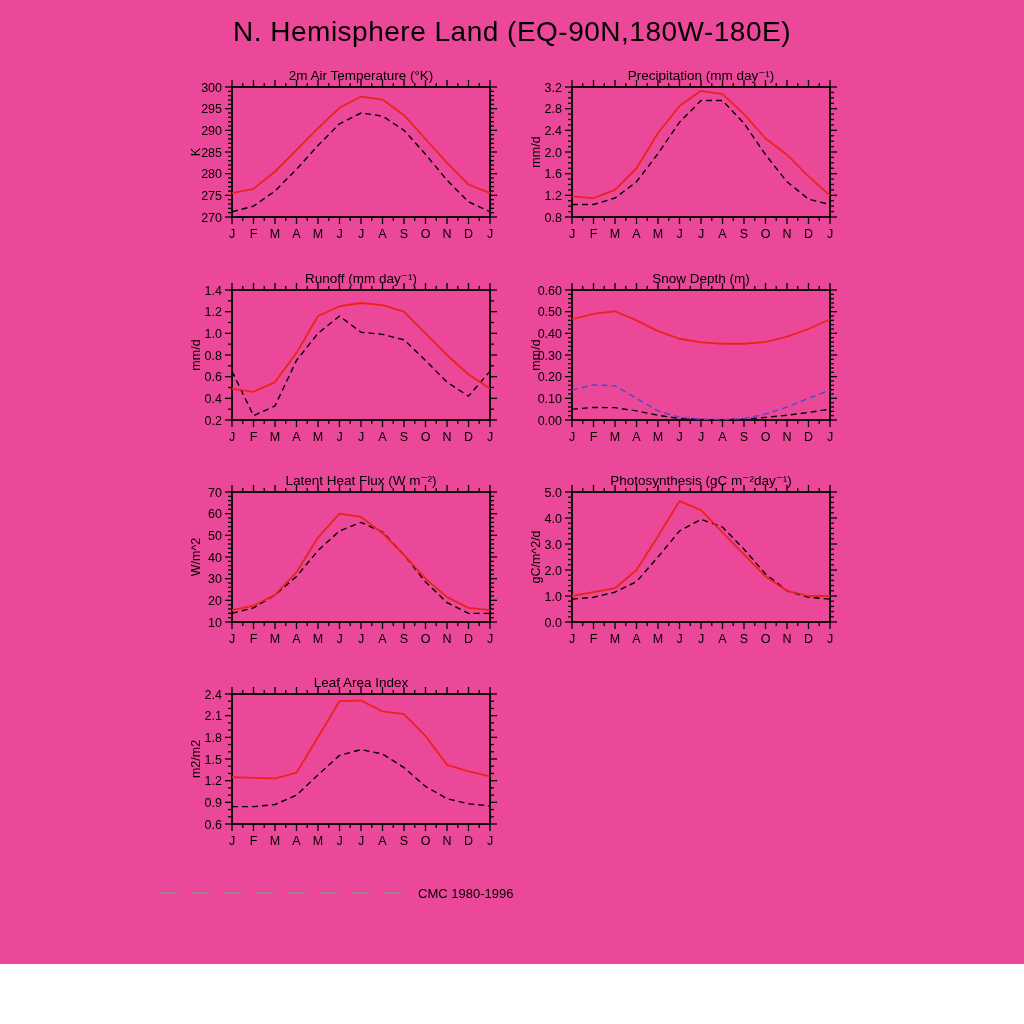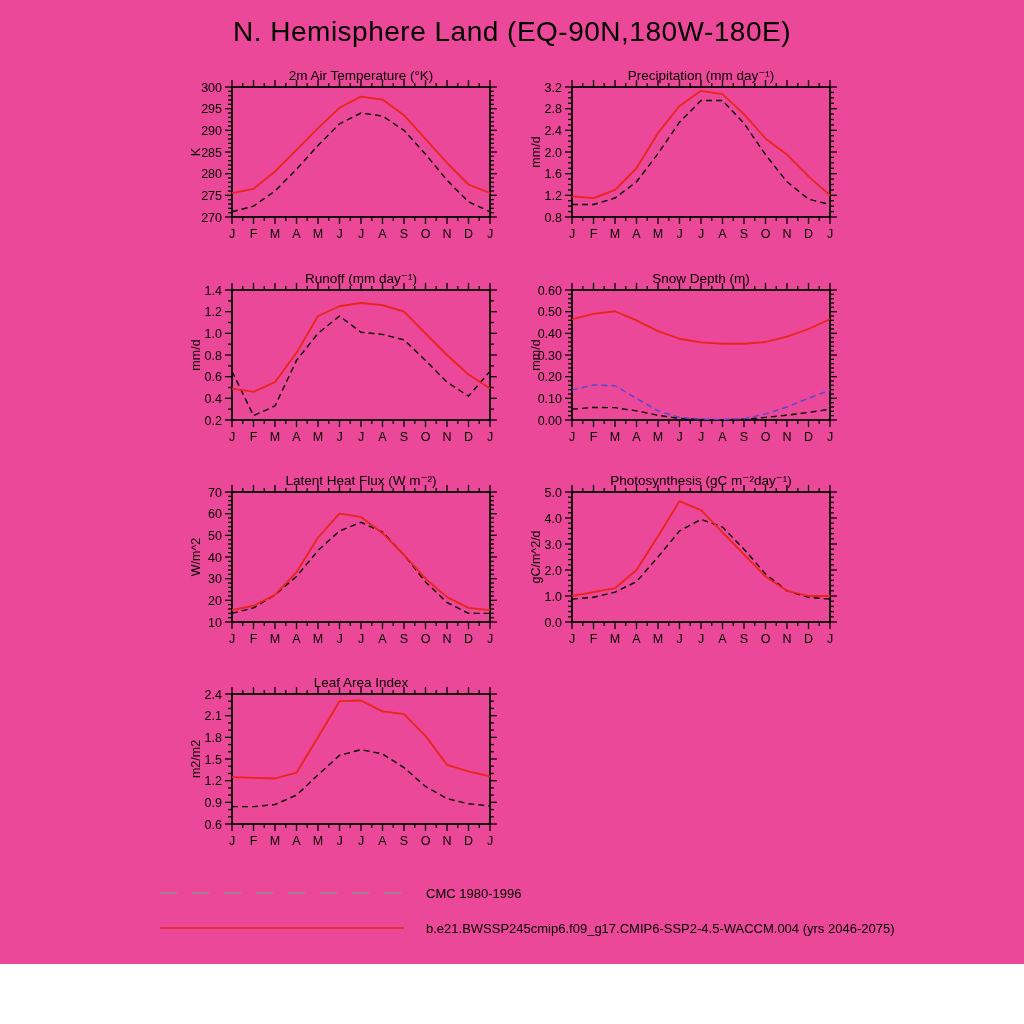--- a/index.html
+++ b/index.html
@@ -2,21 +2,21 @@
 <html><head>
 <meta charset="utf-8">
 <style>
   html,body{margin:0;padding:0;background:#ffffff;}
   body{font-family:"Liberation Sans","DejaVu Sans",sans-serif;color:#000;}
   .page{position:relative;width:1024px;height:964px;background:#ec4899;overflow:hidden;}
   .main-title{position:absolute;left:0;right:0;top:16px;text-align:center;
               font-size:28px;font-weight:400;letter-spacing:0.5px;}
   .chart{position:absolute;width:340px;height:196px;}
   .legend{position:absolute;left:158px;top:876px;}
-  .legend-row{display:flex;align-items:center;height:35px;gap:8px;}
+  .legend-row{display:flex;align-items:center;height:35px;}
   .legend-label{margin-left:12px;font-size:13px;white-space:nowrap;}
   svg text{fill:#000;}
 </style>
 </head>
 <body>
 
 <div class="page">
 
   <div class="main-title">N. Hemisphere Land (EQ-90N,180W-180E)</div>
 
@@ -912,21 +912,15 @@
         <polyline points="54,105.05555555555554 75.5,105.77777777777777 97,106.5 118.5,100.72222222222221 140,65.33333333333331 161.5,29.22222222222223 183,28.5 204.5,39.333333333333314 226,42.222222222222214 247.5,63.88888888888887 269,92.77777777777777 290.5,99.27777777777777 312,104.33333333333333" fill="none" stroke="#e8251a" stroke-width="1.8" stroke-dasharray="none" stroke-linejoin="round"></polyline>
       </svg></div>
 
   <div class="legend">
     <div class="legend-row">
       <span><svg width="248" height="12">
             <line x1="2" y1="6" x2="246" y2="6" stroke="#8f8f8f" stroke-width="1.4" stroke-dasharray="17 15"></line>
           </svg></span>
       <span class="legend-label">CMC 1980-1996</span>
     </div>
-    <div class="legend-row">
-      <span><svg width="248" height="12">
-            <line x1="2" y1="6" x2="246" y2="6" stroke="#e8251a" stroke-width="1.4" stroke-dasharray="none"></line>
-          </svg></span>
-      <span class="legend-label">b.e21.BWSSP245cmip6.f09_g17.CMIP6-SSP2-4.5-WACCM.004 (yrs 2046-2075)</span>
-    </div>
   </div>
 
 </div>
 
 </body></html>

